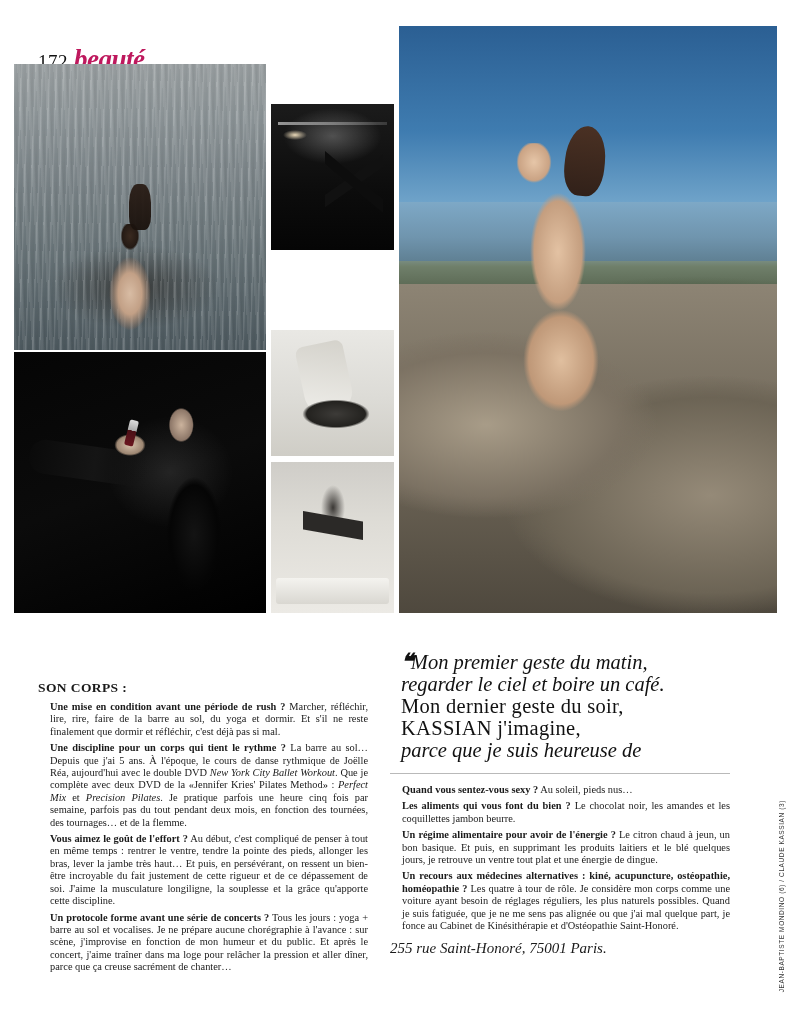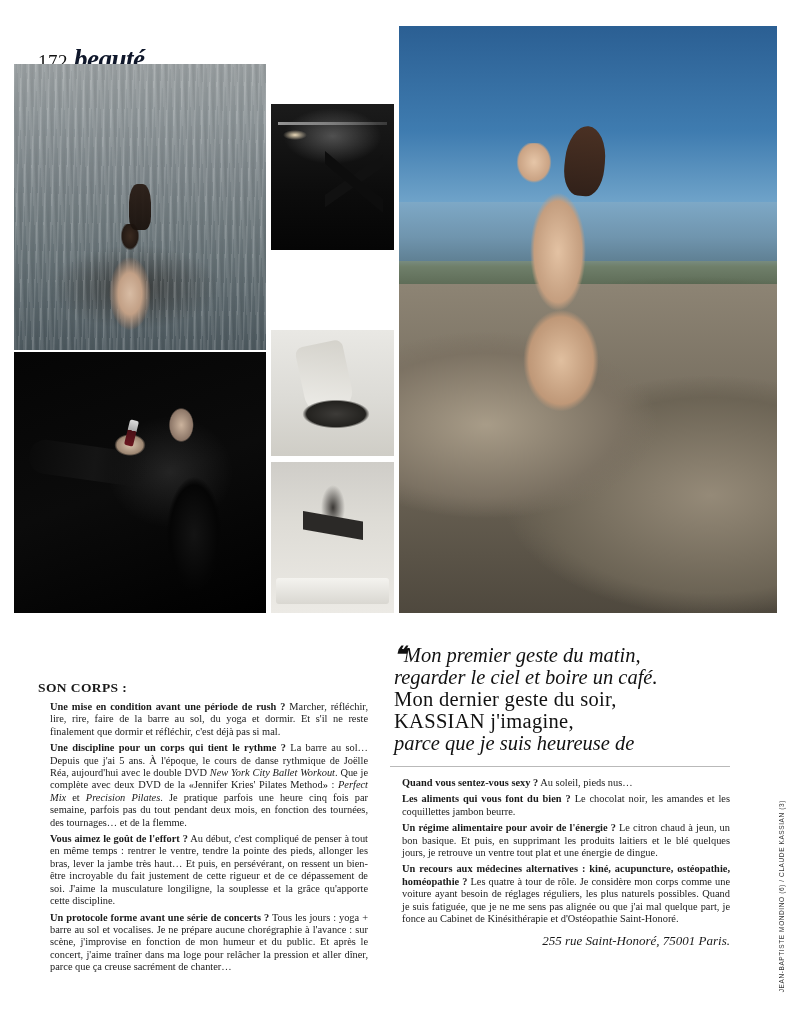--- a/index.html
+++ b/index.html
@@ -31,21 +31,21 @@
     letter-spacing: 0.5px;
     color: #111;
     margin-top: 23px;
   }
   .rubric {
     font-family: "Liberation Serif", serif;
     font-style: italic;
     font-weight: bold;
     font-size: 27px;
     letter-spacing: -0.5px;
-    color: #0f172a;
+    color: #be185d;
   }
 
   
   .photo {
     position: absolute;
     overflow: hidden;
   }
 
   
   #photo-water {
@@ -272,42 +272,41 @@
     margin: 0 0 4px 12px;
   }
   .body-p b { font-weight: bold; }
   .body-p i { font-style: italic; }
 
   .pullquote {
     font-family: "Liberation Serif", serif;
     font-size: 20.5px;
     line-height: 22px;
     color: #111;
-    margin: 4px;
+    margin: 11px;
   }
   .pq-l1, .pq-l2, .pq-l4 { font-style: italic; }
   .pq-l3, .pq-l5 { font-style: normal; letter-spacing: .3px; }
   .quote-mark {
     font-weight: bold;
     font-size: 22px;
     letter-spacing: -2px;
     color: #111;
   }
   .rule {
     border: 0;
     border-top: 1px solid #b9b9b9;
     margin: 12px 0 10px 0;
     width: 100%;
   }
   .addr {
     font-family: "Liberation Serif", serif;
     font-style: italic;
-    font-size: 13px;
+    font-size: 15px;
     margin-top: 8px;
-    text-align: right;
   }
 </style>
 </head>
 <body>
 
 <div class="header">
   <span class="folio">172</span>
   <span class="rubric">beauté</span>
 </div>
 

